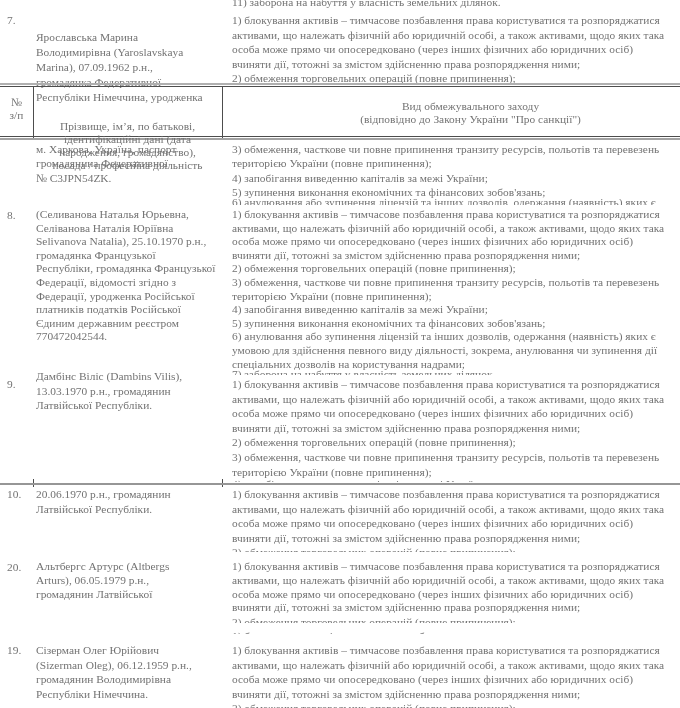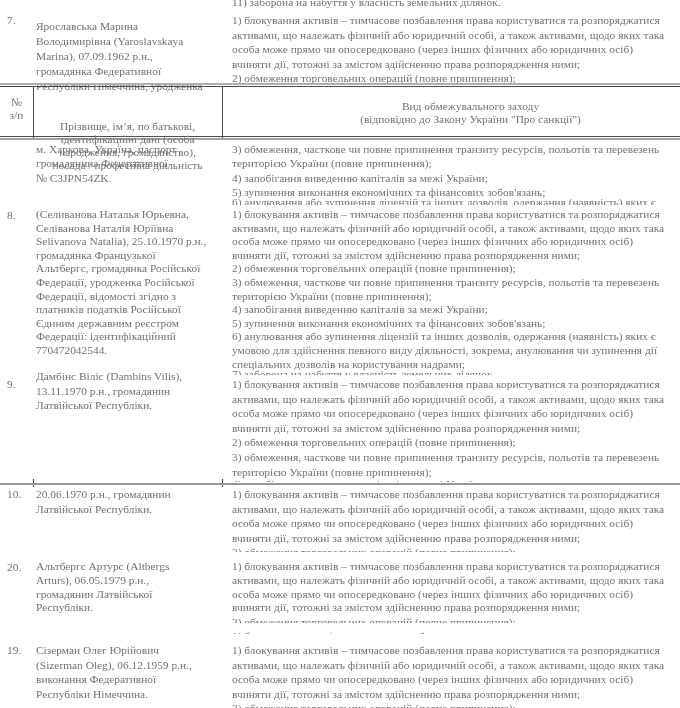--- a/index.html
+++ b/index.html
@@ -23,21 +23,21 @@
 </head>
 <body>
 
 <div class="page">
 
   <section>
     <div class="clipline" style="top:0;height:9px">
       <div class="line" style="margin-top:-5px">11) заборона на набуття у власність земельних ділянок.</div>
     </div>
     <div class="cell num" style="top:13px">7.</div>
-    <div class="cell name" style="top:19px;--lh:15px">
+    <div class="cell name" style="top:30px;--lh:15px">
         <div class="line">Ярославська Марина</div>
         <div class="line">Володимирівна (Yaroslavskaya</div>
         <div class="line">Marina), 07.09.1962 р.н.,</div>
         <div class="line">громадянка Федеративної</div>
         <div class="line">Республіки Німеччина, уродженка</div>
       </div>
     <div class="cell measure" style="top:13px;--lh:14.6px">
         <div class="line">1) блокування активів – тимчасове позбавлення права користуватися та розпоряджатися</div>
         <div class="line">активами, що належать фізичній або юридичній особі, а також активами, щодо яких така</div>
         <div class="line">особа може прямо чи опосередковано (через інших фізичних або юридичних осіб)</div>
@@ -53,21 +53,21 @@
   <div class="hrule" style="top:136px;height:1px;background:#4d4d4d"></div>
   <div class="hrule" style="top:138px;height:2px;background:#a3a3a3"></div>
 
   <section>
     <div class="cell hnum" style="top:96px;--lh:13px">
         <div class="line">№</div>
         <div class="line">з/п</div>
       </div>
     <div class="cell hname" style="top:89px;--lh:12.9px">
         <div class="line">Прізвище, ім’я, по батькові,</div>
-        <div class="line">ідентифікаційні дані (особа</div>
+        <div class="line">ідентифікаційні дані (дата</div>
         <div class="line">народження, громадянство),</div>
         <div class="line">посада / професійна діяльність</div>
       </div>
     <div class="cell hmeasure" style="top:100px;--lh:13.4px">
         <div class="line">Вид обмежувального заходу</div>
         <div class="line">(відповідно до Закону України "Про санкції")</div>
       </div>
   </section>
 
   <section>
@@ -87,26 +87,25 @@
     </div>
   </section>
 
   <section>
     <div class="cell num" style="top:208px">8.</div>
     <div class="cell name" style="top:208px;--lh:13.6px">
         <div class="line">(Селиванова Наталья Юрьевна,</div>
         <div class="line">Селіванова Наталія Юріївна</div>
         <div class="line">Selivanova Natalia), 25.10.1970 р.н.,</div>
         <div class="line">громадянка Французької</div>
-        <div class="line">Альтбергс, громадянка Російської</div>
+        <div class="line">Республіки, громадянка Французької</div>
+        <div class="line">Федерації, відомості згідно з</div>
         <div class="line">Федерації, уродженка Російської</div>
-        <div class="line">Федерації, відомості згідно з</div>
         <div class="line">платників податків Російської</div>
         <div class="line">Єдиним державним реєстром</div>
-        <div class="line">Федерації: ідентифікаційний</div>
         <div class="line">770472042544.</div>
       </div>
     <div class="cell measure" style="top:208px;--lh:13.6px">
         <div class="line">1) блокування активів – тимчасове позбавлення права користуватися та розпоряджатися</div>
         <div class="line">активами, що належать фізичній або юридичній особі, а також активами, щодо яких така</div>
         <div class="line">особа може прямо чи опосередковано (через інших фізичних або юридичних осіб)</div>
         <div class="line">вчиняти дії, тотожні за змістом здійсненню права розпорядження ними;</div>
         <div class="line">2) обмеження торговельних операцій (повне припинення);</div>
         <div class="line">3) обмеження, часткове чи повне припинення транзиту ресурсів, польотів та перевезень</div>
         <div class="line">територією України (повне припинення);</div>
@@ -118,21 +117,21 @@
       </div>
     <div class="clipline" style="top:370px;height:5px">
       <div class="line" style="margin-top:-3px">7) заборона на набуття у власність земельних ділянок.</div>
     </div>
   </section>
 
   <section>
     <div class="cell num" style="top:377px">9.</div>
     <div class="cell name" style="top:369px;--lh:14.6px">
         <div class="line">Дамбінс Віліс (Dambins Vilis),</div>
-        <div class="line">13.11.1970 р.н., громадянин</div>
+        <div class="line">13.03.1970 р.н., громадянин</div>
         <div class="line">Латвійської Республіки.</div>
       </div>
     <div class="cell measure" style="top:377px;--lh:14.6px">
         <div class="line">1) блокування активів – тимчасове позбавлення права користуватися та розпоряджатися</div>
         <div class="line">активами, що належать фізичній або юридичній особі, а також активами, щодо яких така</div>
         <div class="line">особа може прямо чи опосередковано (через інших фізичних або юридичних осіб)</div>
         <div class="line">вчиняти дії, тотожні за змістом здійсненню права розпорядження ними;</div>
         <div class="line">2) обмеження торговельних операцій (повне припинення);</div>
         <div class="line">3) обмеження, часткове чи повне припинення транзиту ресурсів, польотів та перевезень</div>
         <div class="line">територією України (повне припинення);</div>
@@ -162,42 +161,41 @@
       <div class="line">2) обмеження торговельних операцій (повне припинення);</div>
     </div>
   </section>
 
   <section>
     <div class="cell num" style="top:560px">20.</div>
     <div class="cell name" style="top:560px;--lh:13.8px">
         <div class="line">Альтбергс Артурс (Altbergs</div>
         <div class="line">Arturs), 06.05.1979 р.н.,</div>
         <div class="line">громадянин Латвійської</div>
-        <div class="line">Республіки.</div>
       </div>
     <div class="cell measure" style="top:560px;--lh:13.8px">
         <div class="line">1) блокування активів – тимчасове позбавлення права користуватися та розпоряджатися</div>
         <div class="line">активами, що належать фізичній або юридичній особі, а також активами, щодо яких така</div>
         <div class="line">особа може прямо чи опосередковано (через інших фізичних або юридичних осіб)</div>
         <div class="line">вчиняти дії, тотожні за змістом здійсненню права розпорядження ними;</div>
       </div>
     <div class="clipline" style="top:615px;height:8px">
       <div class="line">2) обмеження торговельних операцій (повне припинення);</div>
     </div>
   </section>
 
   <section>
     <div class="clipline" style="top:630px;height:4px">
       <div class="line" style="margin-top:-1px">1) блокування активів – тимчасове позбавлення права користуватися та розпоряджатися</div>
     </div>
     <div class="cell num" style="top:643px">19.</div>
     <div class="cell name" style="top:643px;--lh:14.5px">
         <div class="line">Сізерман Олег Юрійович</div>
         <div class="line">(Sizerman Oleg), 06.12.1959 р.н.,</div>
-        <div class="line">виконання Федеративної</div>
+        <div class="line">громадянин Володимирівна</div>
         <div class="line">Республіки Німеччина.</div>
       </div>
     <div class="cell measure" style="top:643px;--lh:14.5px">
         <div class="line">1) блокування активів – тимчасове позбавлення права користуватися та розпоряджатися</div>
         <div class="line">активами, що належать фізичній або юридичній особі, а також активами, щодо яких така</div>
         <div class="line">особа може прямо чи опосередковано (через інших фізичних або юридичних осіб)</div>
         <div class="line">вчиняти дії, тотожні за змістом здійсненню права розпорядження ними;</div>
         <div class="line">2) обмеження торговельних операцій (повне припинення);</div>
       </div>
   </section>

